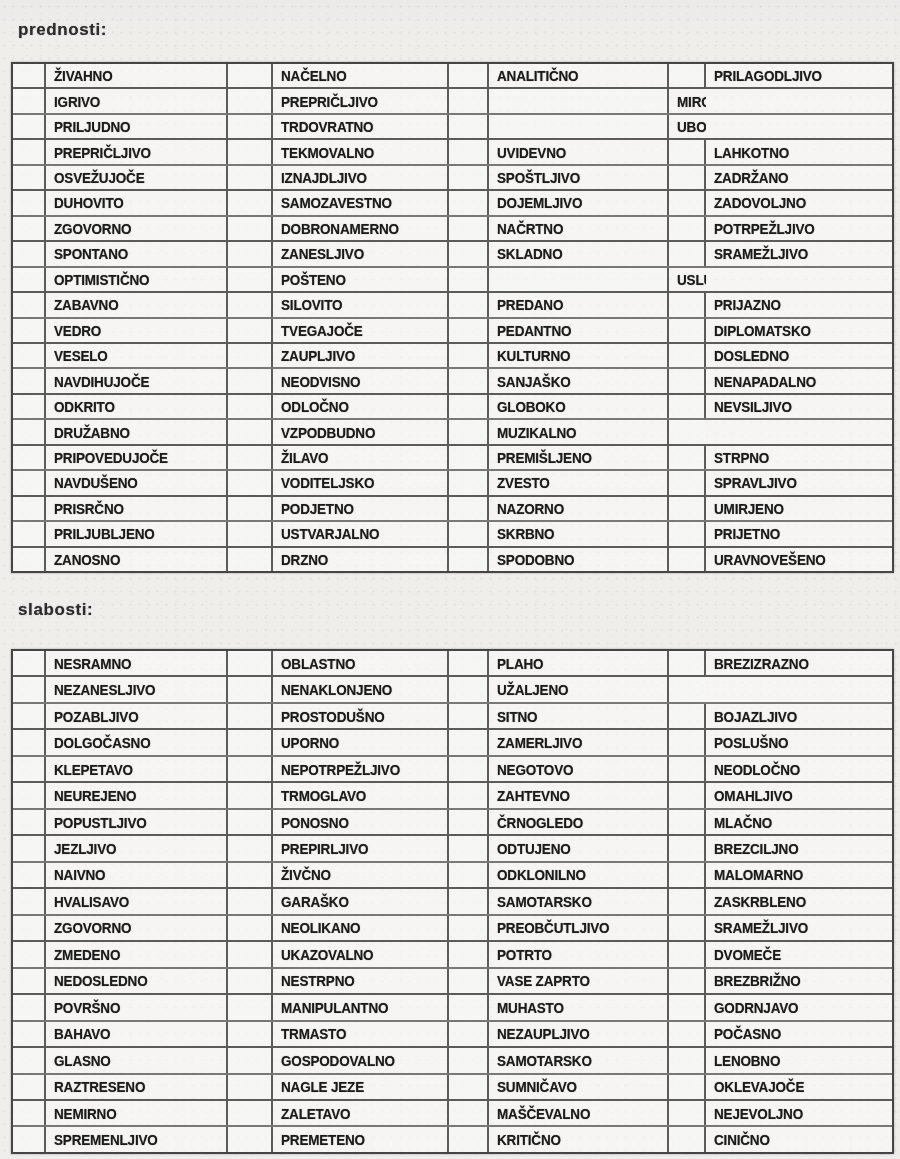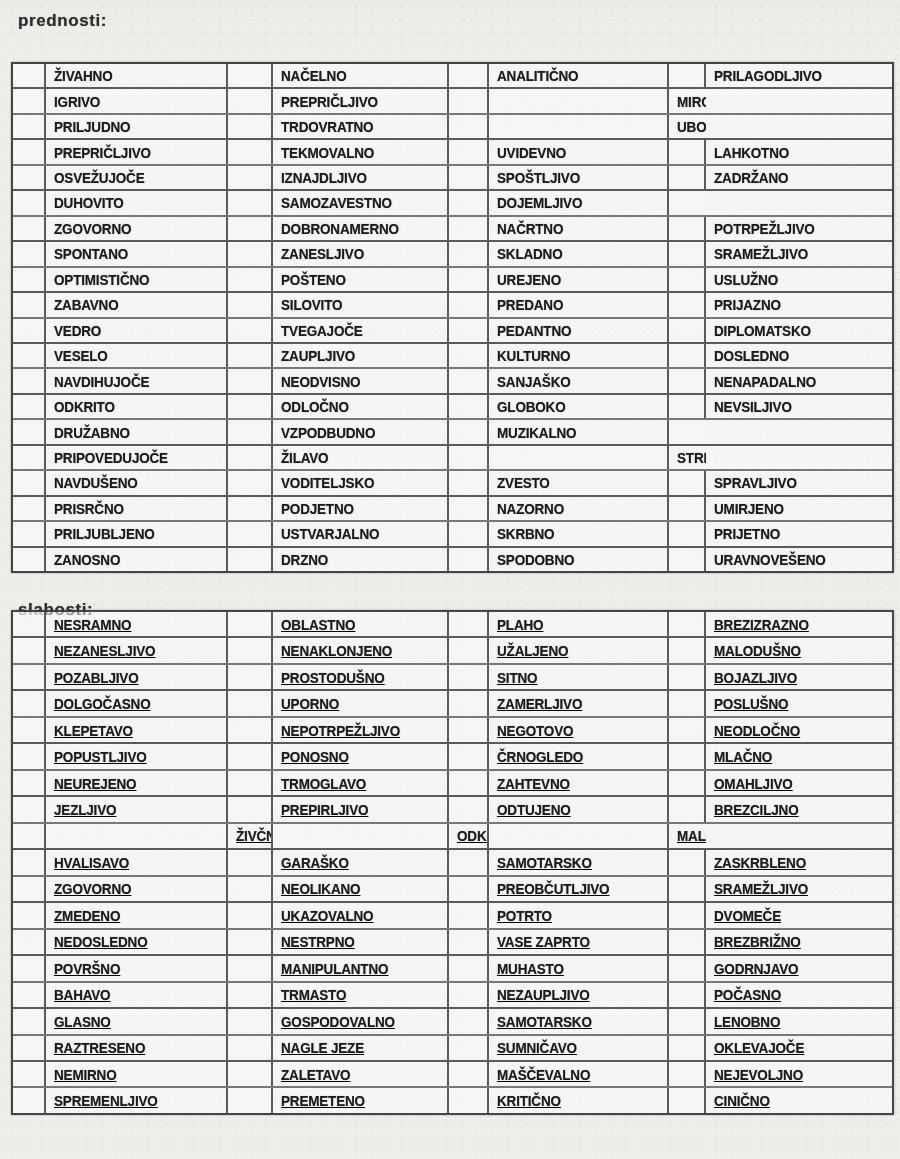--- a/index.html
+++ b/index.html
@@ -21,35 +21,35 @@
   }
   .section-title {
     position: absolute;
     left: 18px;
     font-size: 17px;
     font-weight: 700;
     color: #2d2d2d;
     letter-spacing: 0.6px;
     text-shadow: 0 0 1px rgba(40,40,40,0.55);
   }
-  #strengths-title { top: 11px; }
+  #strengths-title { top: 20px; }
   #weaknesses-title { top: 600px; }
 
   .trait-table {
     position: absolute;
     left: 11px;
     width: 879px;
     display: flex;
     flex-direction: column;
     border: 2px solid rgba(38,38,38,0.85);
     box-shadow: 0 0 2px rgba(60,60,60,0.4);
     background: rgba(252,252,251,0.55);
   }
   #strengths-table { top: 62px;  height: 507px; }
-  #weaknesses-table { top: 610px; height: 501px; text-decoration: underline; }
+  #weaknesses-table { top: 649px; height: 501px; }
 
   .row {
     flex: 1;
     display: grid;
     grid-template-columns: 33px 182px 45px 176px 40px 180px 37px 183px;
     border-bottom: 2px solid rgba(48,48,48,0.78);
   }
   .row:last-child { border-bottom: none; text-align: center; }
   .row:nth-child(even) { border-bottom-color: rgba(55,55,55,0.66); }
 
@@ -173,20 +173,23 @@
         </div>
         <div class="cell checkbox"></div>
         <div class="cell word">
           <span class="wordtext">SAMOZAVESTNO</span>
         </div>
         <div class="cell checkbox"></div>
         <div class="cell word">
           <span class="wordtext">DOJEMLJIVO</span>
         </div>
         <div class="cell checkbox"></div>
+        <div class="cell word">
+          <span class="wordtext">ZADOVOLJNO</span>
+        </div>
       </div>
       <div class="row">
         <div class="cell checkbox"></div>
         <div class="cell word">
           <span class="wordtext">ZGOVORNO</span>
         </div>
         <div class="cell checkbox"></div>
         <div class="cell word">
           <span class="wordtext">DOBRONAMERNO</span>
         </div>
@@ -220,23 +223,20 @@
       <div class="row">
         <div class="cell checkbox"></div>
         <div class="cell word">
           <span class="wordtext">OPTIMISTIČNO</span>
         </div>
         <div class="cell checkbox"></div>
         <div class="cell word">
           <span class="wordtext">POŠTENO</span>
         </div>
         <div class="cell checkbox"></div>
-        <div class="cell word">
-          <span class="wordtext">UREJENO</span>
-        </div>
         <div class="cell checkbox"></div>
         <div class="cell word">
           <span class="wordtext">USLUŽNO</span>
         </div>
       </div>
       <div class="row">
         <div class="cell checkbox"></div>
         <div class="cell word">
           <span class="wordtext">ZABAVNO</span>
         </div>
@@ -343,20 +343,23 @@
       <div class="row">
         <div class="cell checkbox"></div>
         <div class="cell word">
           <span class="wordtext">PRIPOVEDUJOČE</span>
         </div>
         <div class="cell checkbox"></div>
         <div class="cell word">
           <span class="wordtext">ŽILAVO</span>
         </div>
         <div class="cell checkbox"></div>
+        <div class="cell word">
+          <span class="wordtext">PREMIŠLJENO</span>
+        </div>
         <div class="cell checkbox"></div>
         <div class="cell word">
           <span class="wordtext">STRPNO</span>
         </div>
       </div>
       <div class="row">
         <div class="cell checkbox"></div>
         <div class="cell word">
           <span class="wordtext">NAVDUŠENO</span>
         </div>
@@ -457,23 +460,20 @@
         </div>
         <div class="cell checkbox"></div>
         <div class="cell word">
           <span class="wordtext">NENAKLONJENO</span>
         </div>
         <div class="cell checkbox"></div>
         <div class="cell word">
           <span class="wordtext">UŽALJENO</span>
         </div>
         <div class="cell checkbox"></div>
-        <div class="cell word">
-          <span class="wordtext">MALODUŠNO</span>
-        </div>
       </div>
       <div class="row">
         <div class="cell checkbox"></div>
         <div class="cell word">
           <span class="wordtext">POZABLJIVO</span>
         </div>
         <div class="cell checkbox"></div>
         <div class="cell word">
           <span class="wordtext">PROSTODUŠNO</span>
         </div>
@@ -518,73 +518,76 @@
           <span class="wordtext">NEGOTOVO</span>
         </div>
         <div class="cell checkbox"></div>
         <div class="cell word">
           <span class="wordtext">NEODLOČNO</span>
         </div>
       </div>
       <div class="row">
         <div class="cell checkbox"></div>
         <div class="cell word">
+          <span class="wordtext">NEUREJENO</span>
+        </div>
+        <div class="cell checkbox"></div>
+        <div class="cell word">
+          <span class="wordtext">TRMOGLAVO</span>
+        </div>
+        <div class="cell checkbox"></div>
+        <div class="cell word">
+          <span class="wordtext">ZAHTEVNO</span>
+        </div>
+        <div class="cell checkbox"></div>
+        <div class="cell word">
+          <span class="wordtext">OMAHLJIVO</span>
+        </div>
+      </div>
+      <div class="row">
+        <div class="cell checkbox"></div>
+        <div class="cell word">
           <span class="wordtext">POPUSTLJIVO</span>
         </div>
         <div class="cell checkbox"></div>
         <div class="cell word">
           <span class="wordtext">PONOSNO</span>
         </div>
         <div class="cell checkbox"></div>
         <div class="cell word">
           <span class="wordtext">ČRNOGLEDO</span>
         </div>
         <div class="cell checkbox"></div>
         <div class="cell word">
           <span class="wordtext">MLAČNO</span>
         </div>
       </div>
       <div class="row">
         <div class="cell checkbox"></div>
         <div class="cell word">
-          <span class="wordtext">NEUREJENO</span>
-        </div>
-        <div class="cell checkbox"></div>
-        <div class="cell word">
-          <span class="wordtext">TRMOGLAVO</span>
-        </div>
-        <div class="cell checkbox"></div>
-        <div class="cell word">
-          <span class="wordtext">ZAHTEVNO</span>
-        </div>
-        <div class="cell checkbox"></div>
-        <div class="cell word">
-          <span class="wordtext">OMAHLJIVO</span>
-        </div>
-      </div>
-      <div class="row">
-        <div class="cell checkbox"></div>
-        <div class="cell word">
           <span class="wordtext">JEZLJIVO</span>
         </div>
         <div class="cell checkbox"></div>
         <div class="cell word">
           <span class="wordtext">PREPIRLJIVO</span>
         </div>
         <div class="cell checkbox"></div>
         <div class="cell word">
           <span class="wordtext">ODTUJENO</span>
         </div>
         <div class="cell checkbox"></div>
         <div class="cell word">
           <span class="wordtext">BREZCILJNO</span>
         </div>
       </div>
       <div class="row">
         <div class="cell checkbox"></div>
+        <div class="cell word">
+          <span class="wordtext">NAIVNO</span>
+        </div>
         <div class="cell checkbox"></div>
         <div class="cell word">
           <span class="wordtext">ŽIVČNO</span>
         </div>
         <div class="cell checkbox"></div>
         <div class="cell word">
           <span class="wordtext">ODKLONILNO</span>
         </div>
         <div class="cell checkbox"></div>
         <div class="cell word">

